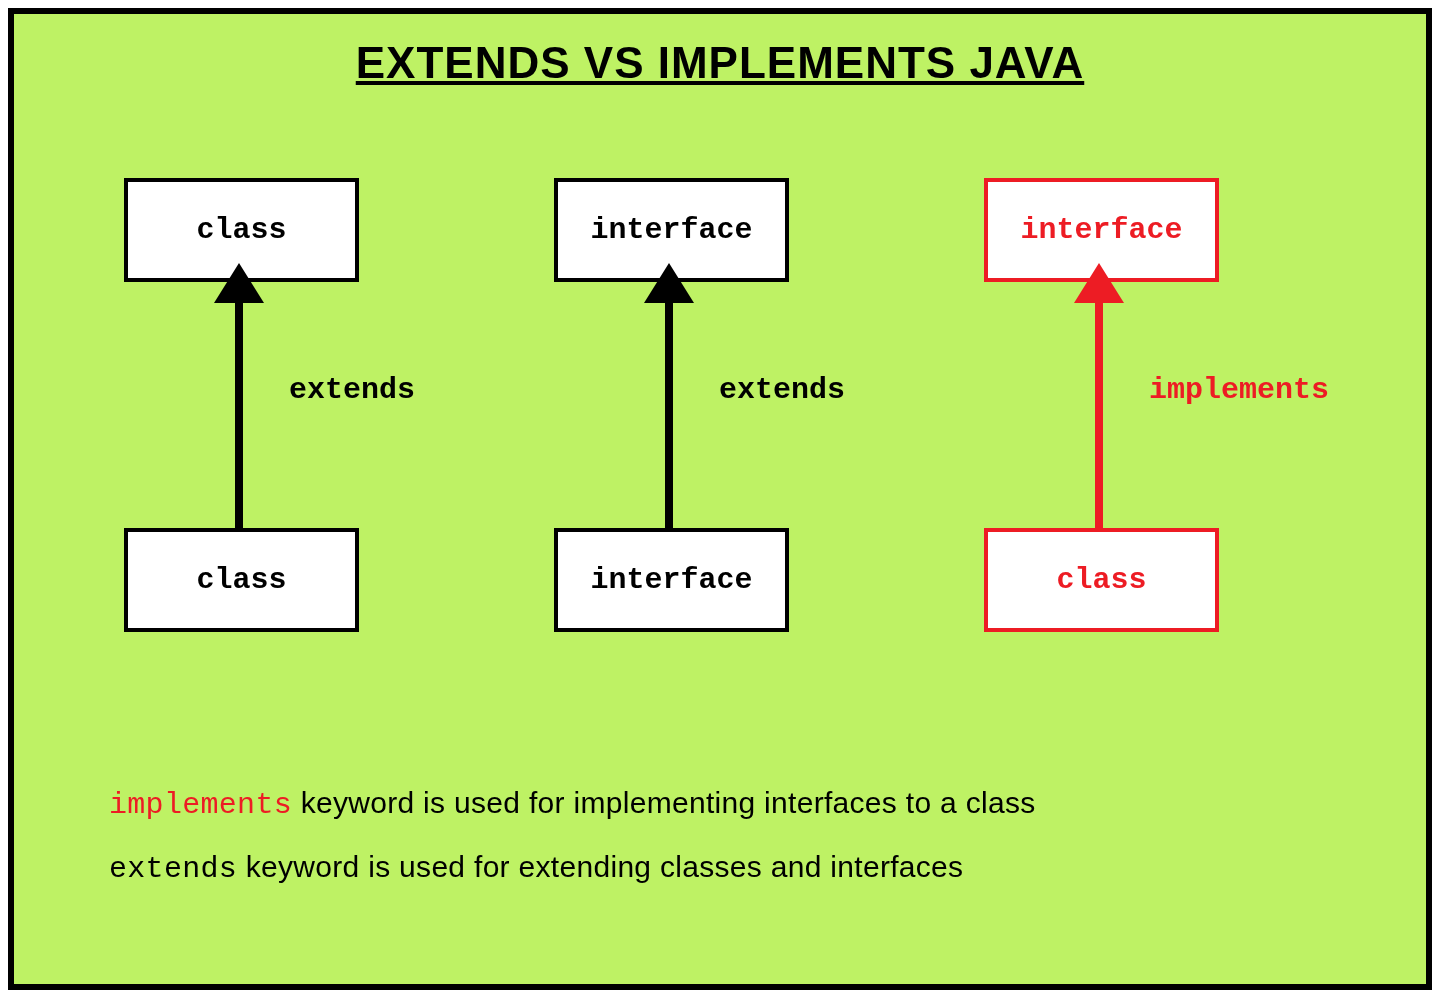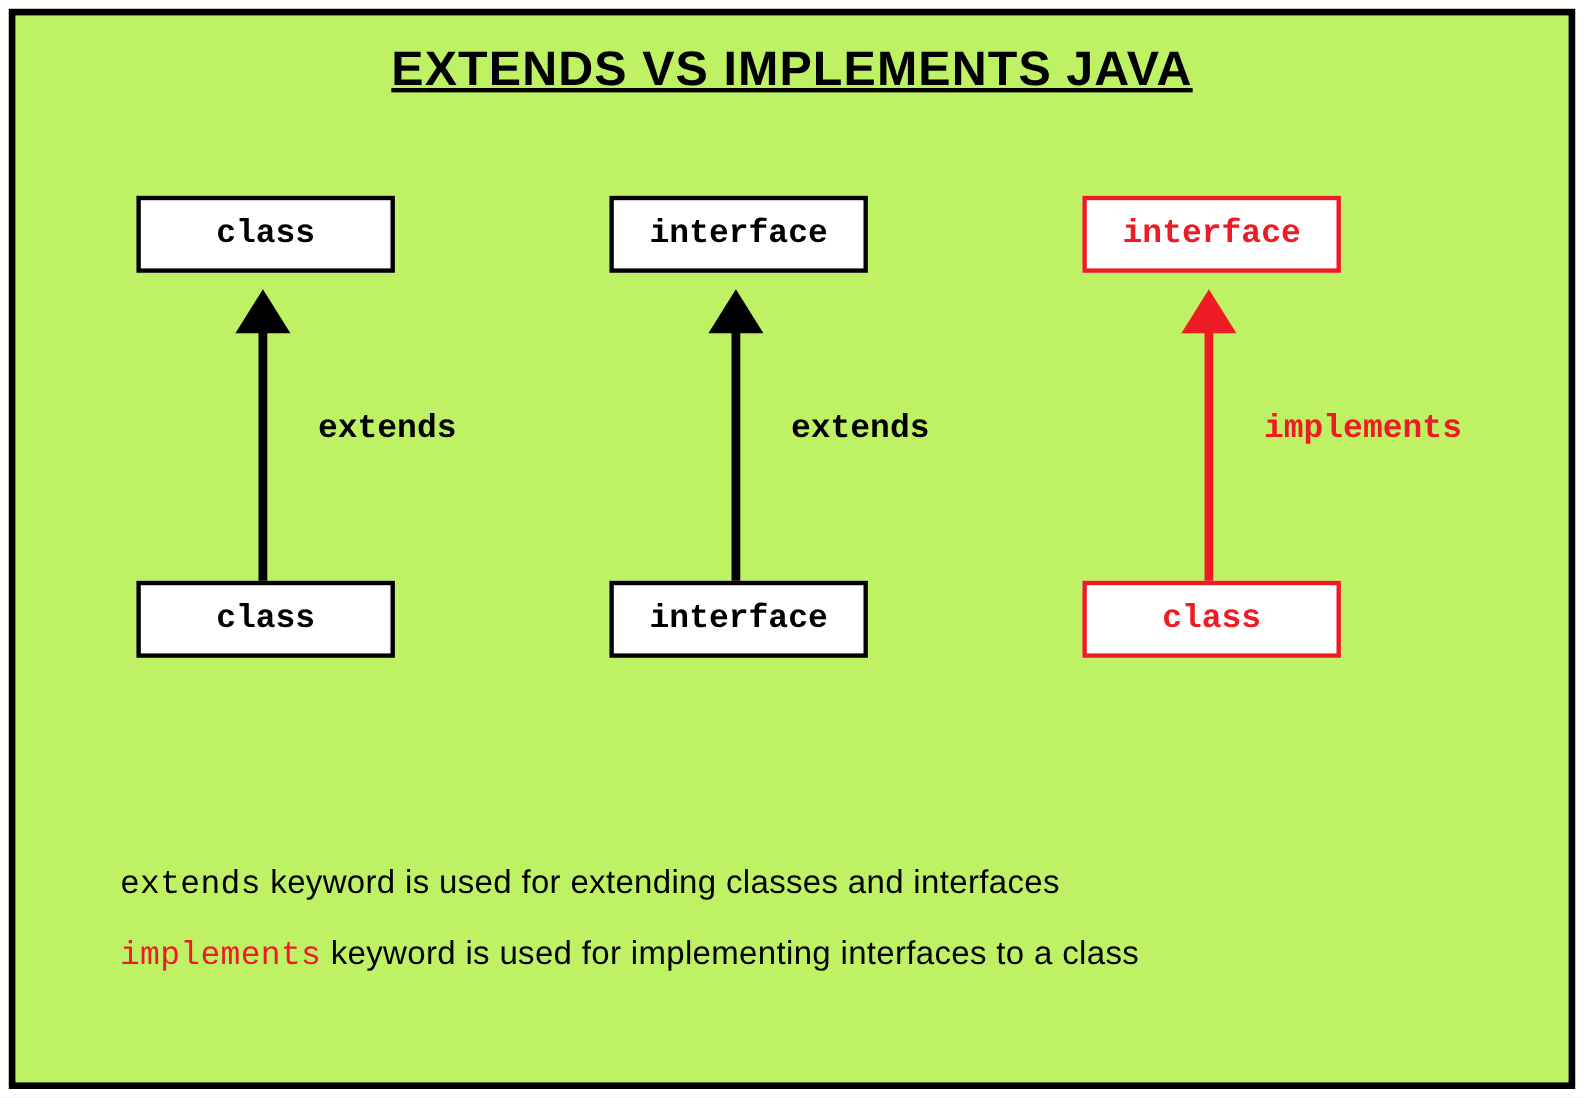--- a/index.html
+++ b/index.html
@@ -40,21 +40,21 @@
     position: absolute;
     width: 380px;
     height: 100%;
   }
   .col1 { left: 80px; }
   .col2 { left: 510px; }
   .col3 { left: 940px; }
   .box {
     position: absolute;
     width: 235px;
-    height: 70px;
+    height: 104px;
     border: 4px solid #000;
     display: flex;
     align-items: center;
     justify-content: center;
     font-family: "Consolas", "Courier New", monospace;
     font-size: 30px;
     font-weight: 700;
     background: #fff;
     left: 30px;
   }
@@ -129,20 +129,20 @@
         <line x1="35" y1="40" x2="35" y2="275" stroke="#ed1c24" stroke-width="8"></line>
       </svg>
       <div class="rel-label red">implements</div>
       <div class="box bottom red">class</div>
     </div>
 
   </div>
 
   <div class="footer">
     <p>
-      <span class="mono">extends</span><span> keyword is used for extending classes and interfaces</span>
+      <span class="mono red-text">implements</span><span> keyword is used for implementing interfaces to a class</span>
     </p>
     <p>
-      <span class="mono red-text">implements</span><span> keyword is used for implementing interfaces to a class</span>
+      <span class="mono">extends</span><span> keyword is used for extending classes and interfaces</span>
     </p>
   </div>
 
 </div>
 
 </body></html>

